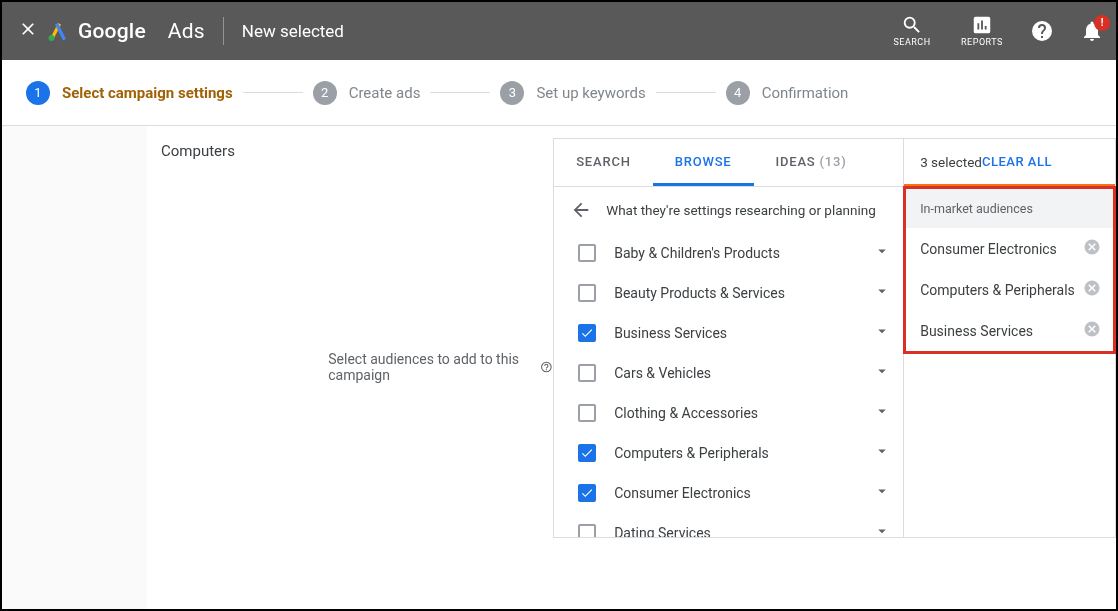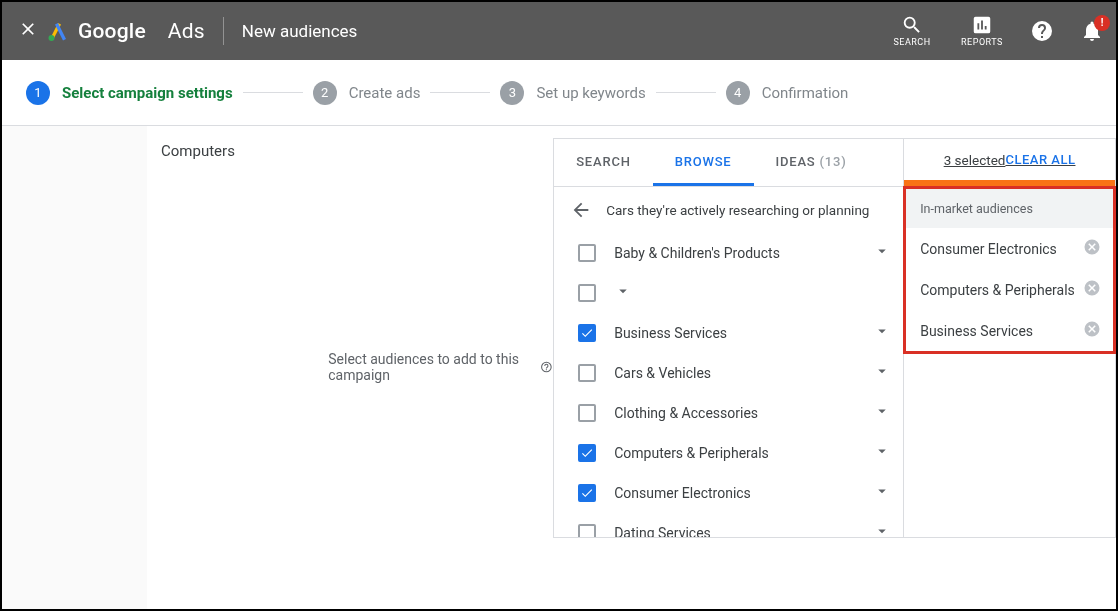--- a/index.html
+++ b/index.html
@@ -67,21 +67,21 @@
     gap: 10px;
   }
   .step { display: flex; align-items: center; gap: 12px; }
   .step-circle {
     width: 24px; height: 24px; border-radius: 50%;
     background: #9aa0a6; color: #fff;
     font-size: 13px; display: flex; align-items: center; justify-content: center;
   }
   .step.active .step-circle { background: #1a73e8; }
   .step-label { font-size: 15px; color: #80868b; }
-  .step.active .step-label { color: #15803d; font-weight: 700; }
+  .step.active .step-label { color: #a16207; font-weight: 700; }
   .step-line { flex:1; height:1px; background:#dadce0; max-width:60px; }
 
   
   .content {
     display: flex;
     height: calc(611px - 58px - 66px - 4px);
     background: #fff;
   }
   .left-gutter { width: 170px; background:#fafafa; border-right:0; }
   .section-title {
@@ -163,25 +163,24 @@
   .chk.checked svg { width:14px; height:14px; fill:#fff; }
   .cat-label { flex:1; font-size: 14px; color:#3c4043; }
   .expand svg { width:18px; height:18px; fill:#5f6368; }
 
   .panel-right {
     flex: 1;
     display: flex; flex-direction: column;
     position: relative;
   }
   .sel-header {
-    height: 48px; display:flex; align-items:center; justify-content:center;
+    height: 48px; display:flex; align-items:center; justify-content:flex-start;
     padding: 0 16px;
     font-size: 13.5px; color:#3c4043;
-    border-bottom: 7px solid #f97316;
-    text-decoration: underline;
+    border-bottom: 3px solid #f97316;
   }
   .clear-all { color:#1a73e8; font-weight:500; letter-spacing:.5px; font-size:13px; cursor:pointer; }
   .sel-body {
     border: 3px solid #d93025;
     margin: -1px -1px 0 -1px; 
     flex: 0 0 auto;
   }
   .group-label {
     background:#f1f3f4;
     font-size:12.5px; color:#5f6368;
@@ -207,21 +206,21 @@
   <svg class="logo-a" viewBox="0 0 24 24">
     <path fill="#fbbc04" d="M4 20 12 4l3 1.5L7 21z"></path>
     <path fill="#4285f4" d="M12 4l8 16-3 1.5L9 5.5z"></path>
     <circle cx="5.5" cy="19" r="3" fill="#34a853"></circle>
   </svg>
   <div class="logo-text">
     <span class="g">Google</span>
     <span>Ads</span>
   </div>
   <div class="vdiv"></div>
-  <div class="breadcrumb">New audiences</div>
+  <div class="breadcrumb">New selected</div>
 
   <div class="appbar-spacer"></div>
 
   <div class="appbar-actions">
     <div class="action-btn">
       <svg viewBox="0 0 24 24">
           <path d="M15.5 14h-.79l-.28-.27A6.471 6.471 0 0 0 16 9.5 6.5 6.5 0 1 0 9.5 16c1.61 0 3.09-.59 4.23-1.57l.27.28v.79L19 20.49 20.49 19 15.5 14zm-6 0C7.01 14 5 11.99 5 9.5S7.01 5 9.5 5 14 7.01 14 9.5 11.99 14 9.5 14z"></path>
         </svg>
       <span>SEARCH</span>
     </div>
@@ -293,34 +292,35 @@
           <div class="tab">
             <span>IDEAS</span>
             <span class="count">(13)</span>
           </div>
         </div>
 
         <div class="crumb-row">
           <svg viewBox="0 0 24 24">
               <path d="M20 11H7.83l5.59-5.59L12 4l-8 8 8 8 1.41-1.41L7.83 13H20v-2z"></path>
             </svg>
-          <span>Cars they're actively researching or planning</span>
+          <span>What they're settings researching or planning</span>
         </div>
 
         <div class="list-scroll" id="category-list">
 
         <div class="cat-row">
               <div class="chk"></div>
               <div class="cat-label">Baby &amp; Children's Products</div>
               <div class="expand"><svg viewBox="0 0 24 24">
                   <path d="M7 10l5 5 5-5z"></path>
                 </svg></div>
             </div>
             <div class="cat-row">
               <div class="chk"></div>
+              <div class="cat-label">Beauty Products &amp; Services</div>
               <div class="expand"><svg viewBox="0 0 24 24">
                   <path d="M7 10l5 5 5-5z"></path>
                 </svg></div>
             </div>
             <div class="cat-row">
               <div class="chk checked">
                 <svg viewBox="0 0 24 24">
                   <path d="M9 16.17 4.83 12l-1.42 1.41L9 19 21 7l-1.41-1.41z"></path>
                 </svg>
               </div>

